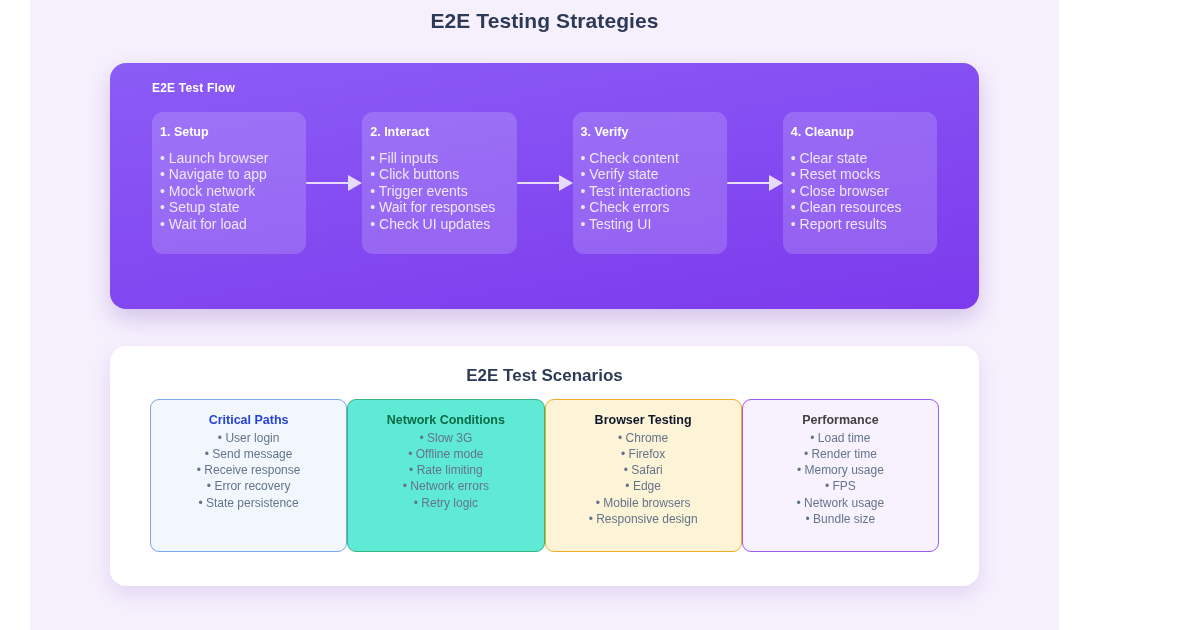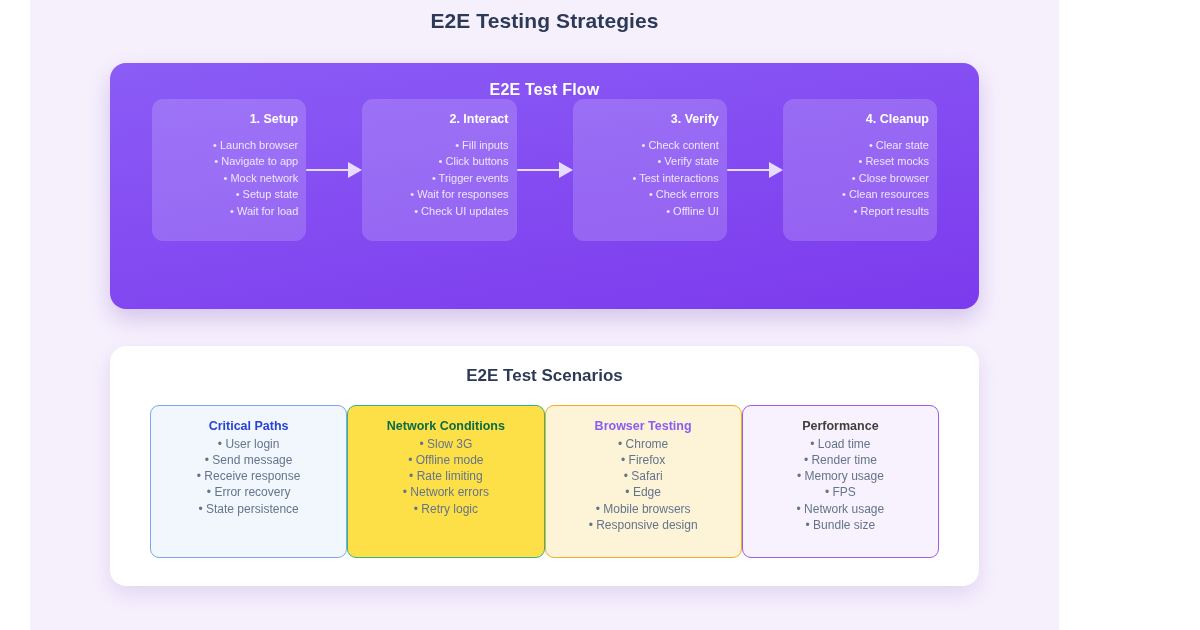--- a/index.html
+++ b/index.html
@@ -44,52 +44,52 @@
   .flow-panel {
     margin-top: 26px;
     height: 246px;
     border-radius: 16px;
     background: linear-gradient(170deg, #8b5cf6 0%, #7c3aed 100%);
     box-shadow: 0 10px 22px rgba(90, 40, 170, 0.22);
     padding: 18px 42px 0 42px;
   }
 
   .flow-panel-title {
-    text-align: center;
     color: #ffffff;
-    font-size: 16px;
+    font-size: 12px;
     font-weight: bold;
     letter-spacing: 0.2px;
+    margin-bottom: 17px;
   }
 
   .flow-row {
     display: flex;
     align-items: center;
     justify-content: space-between;
   }
 
   .flow-card {
     width: 162px;
     min-height: 142px;
     border-radius: 11px;
     background: rgba(255, 255, 255, 0.17);
     padding: 13px 8px 14px 8px;
-    text-align: right;
+    text-align: left;
   }
 
   .flow-card-title {
     color: #ffffff;
     font-size: 12.5px;
     font-weight: bold;
     margin-bottom: 11px;
   }
 
   .flow-card-item {
     color: #ede6fe;
-    font-size: 11px;
+    font-size: 14px;
     line-height: 16.5px;
     white-space: nowrap;
   }
 
   .arrow {
     flex: 0 0 auto;
     width: 56px;
     height: 16px;
     position: relative;
   }
@@ -120,21 +120,21 @@
     background: #ffffff;
     box-shadow: 0 8px 20px rgba(90, 40, 170, 0.13);
     padding: 20px 40px 0 40px;
   }
 
   .scen-panel-title {
     text-align: center;
     font-size: 17px;
     font-weight: bold;
     color: #2d3a57;
-    margin-bottom: 19px;
+    margin-bottom: 13px;
   }
 
   .scen-row {
     display: flex;
     justify-content: space-between;
   }
 
   .scen-card {
     width: 207px;
     min-height: 153px;
@@ -191,21 +191,21 @@
           <div class="arrow">
             <span class="shaft"></span>
             <span class="head"></span>
           </div>
           <div class="flow-card">
             <div class="flow-card-title">3. Verify</div>
             <div class="flow-card-item">• Check content</div>
             <div class="flow-card-item">• Verify state</div>
             <div class="flow-card-item">• Test interactions</div>
             <div class="flow-card-item">• Check errors</div>
-            <div class="flow-card-item">• Offline UI</div>
+            <div class="flow-card-item">• Testing UI</div>
           </div>
           <div class="arrow">
             <span class="shaft"></span>
             <span class="head"></span>
           </div>
           <div class="flow-card">
             <div class="flow-card-title">4. Cleanup</div>
             <div class="flow-card-item">• Clear state</div>
             <div class="flow-card-item">• Reset mocks</div>
             <div class="flow-card-item">• Close browser</div>
@@ -219,30 +219,30 @@
       <div class="scen-panel-title">E2E Test Scenarios</div>
       <div class="scen-row" id="scen-row">
           <div class="scen-card" style="border-color: rgb(123, 167, 236); background: rgb(242, 247, 254);">
             <div class="scen-card-title" style="color: rgb(39, 67, 214);">Critical Paths</div>
             <div class="scen-card-item">• User login</div>
             <div class="scen-card-item">• Send message</div>
             <div class="scen-card-item">• Receive response</div>
             <div class="scen-card-item">• Error recovery</div>
             <div class="scen-card-item">• State persistence</div>
           </div>
-          <div class="scen-card" style="border-color: rgb(52, 182, 126); background: #fde047;">
+          <div class="scen-card" style="border-color: rgb(52, 182, 126); background: #5eead4;">
             <div class="scen-card-title" style="color: rgb(11, 107, 69);">Network Conditions</div>
             <div class="scen-card-item">• Slow 3G</div>
             <div class="scen-card-item">• Offline mode</div>
             <div class="scen-card-item">• Rate limiting</div>
             <div class="scen-card-item">• Network errors</div>
             <div class="scen-card-item">• Retry logic</div>
           </div>
           <div class="scen-card" style="border-color: rgb(240, 173, 40); background: rgb(253, 243, 215);">
-            <div class="scen-card-title" style="color: #8b5cf6;">Browser Testing</div>
+            <div class="scen-card-title" style="color: #0f172a;">Browser Testing</div>
             <div class="scen-card-item">• Chrome</div>
             <div class="scen-card-item">• Firefox</div>
             <div class="scen-card-item">• Safari</div>
             <div class="scen-card-item">• Edge</div>
             <div class="scen-card-item">• Mobile browsers</div>
             <div class="scen-card-item">• Responsive design</div>
           </div>
           <div class="scen-card" style="border-color: rgb(155, 92, 240); background: rgb(248, 242, 254);">
             <div class="scen-card-title" style="color: #404040;">Performance</div>
             <div class="scen-card-item">• Load time</div>

